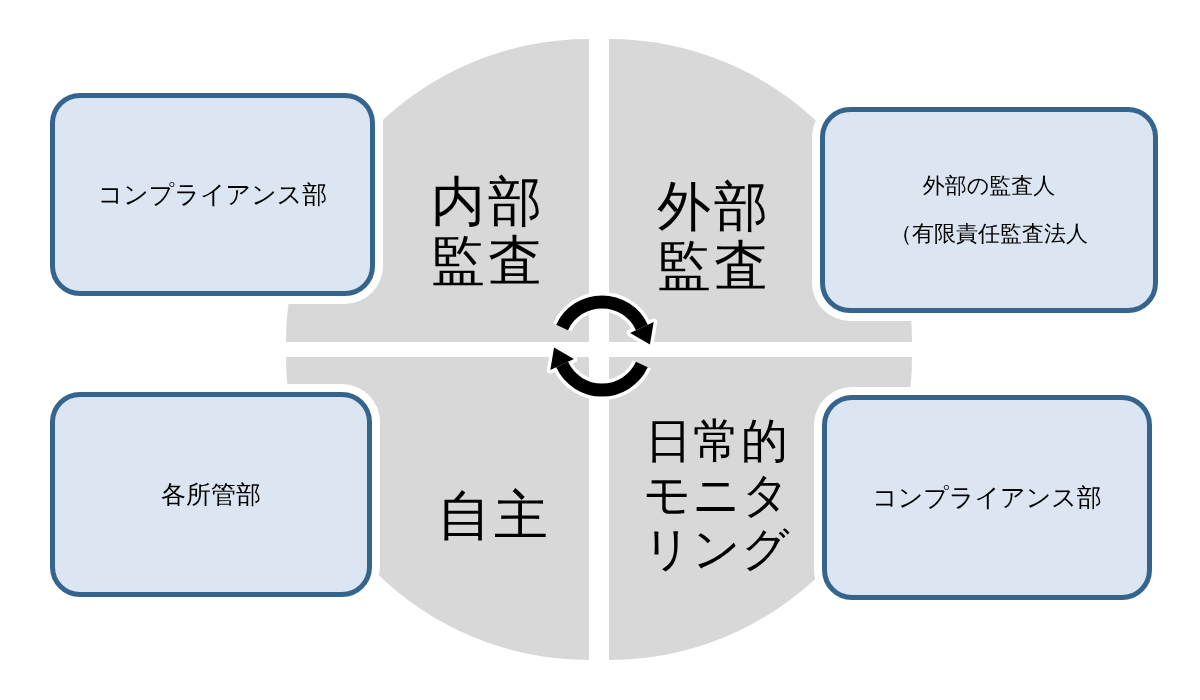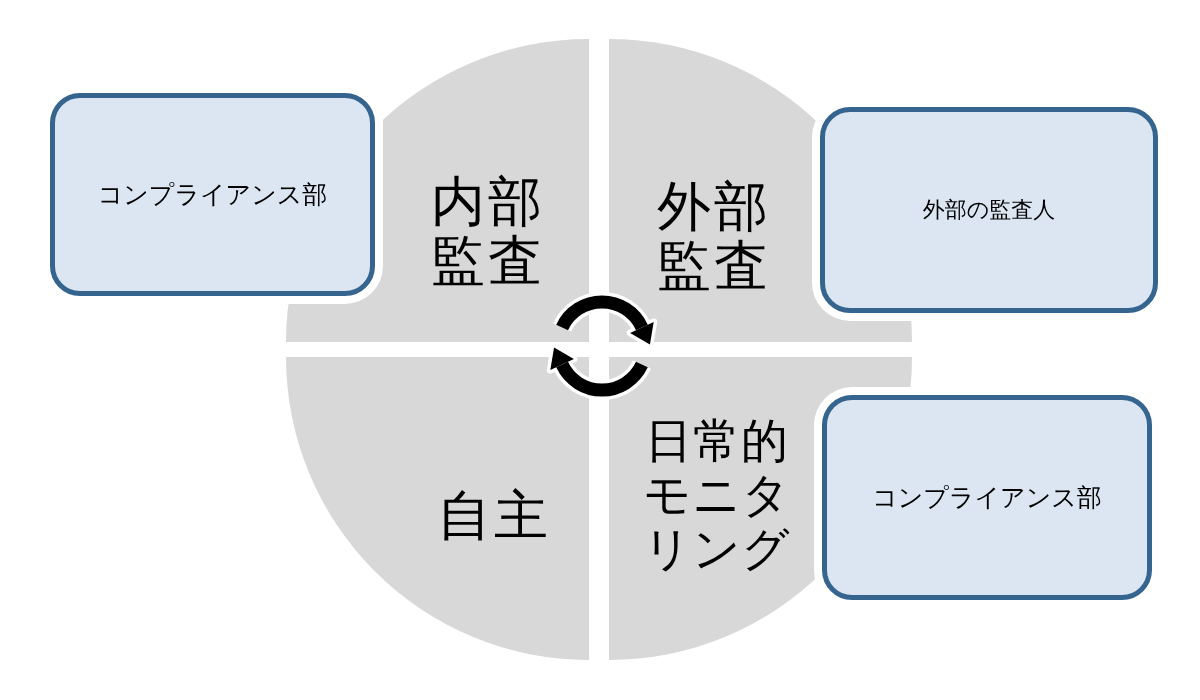--- a/index.html
+++ b/index.html
@@ -87,18 +87,22 @@
     <path d="M 641.9 364.6 A 44 44 0 0 1 562.1 364.6" fill="none" stroke="#000" stroke-width="13"></path>
     <polygon points="0,-13 0,13 19,0" transform="translate(641.9,327.4) rotate(65)" fill="#000"></polygon>
     <polygon points="0,-13 0,13 19,0" transform="translate(562.1,364.6) rotate(245)" fill="#000"></polygon>
   </svg>
 
   <div class="box box-1">
     <span class="line">コンプライアンス部</span>
   </div>
   <div class="box box-2">
     <span class="line">外部の監査人</span>
+    <span class="line">（有限責任監査法人</span>
+  </div>
+  <div class="box box-3">
+    <span class="line">各所管部</span>
   </div>
   <div class="box box-4">
     <span class="line">コンプライアンス部</span>
   </div>
 
 </div>
 
 </body></html>

